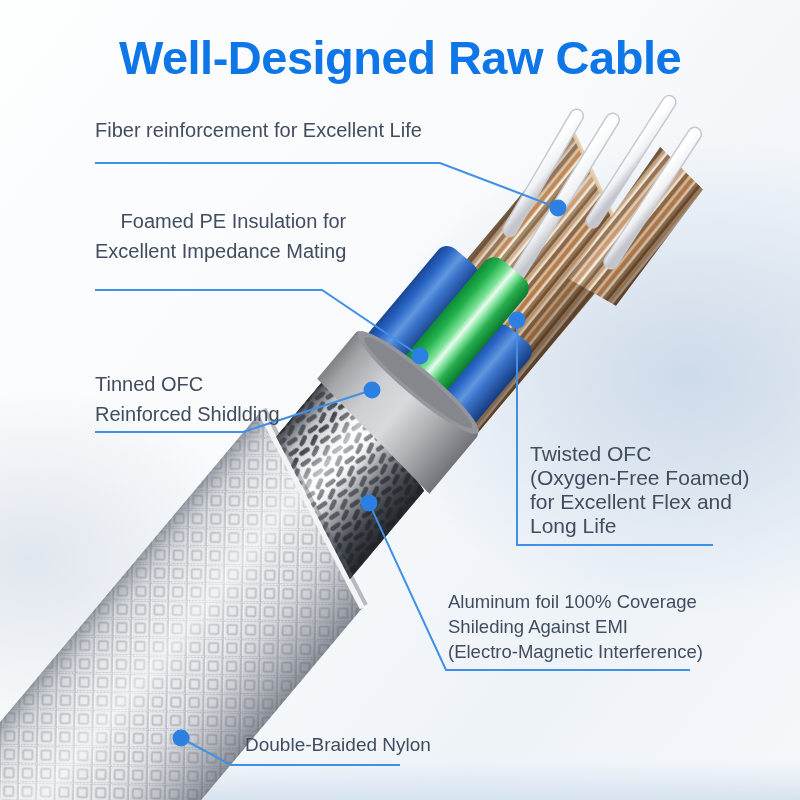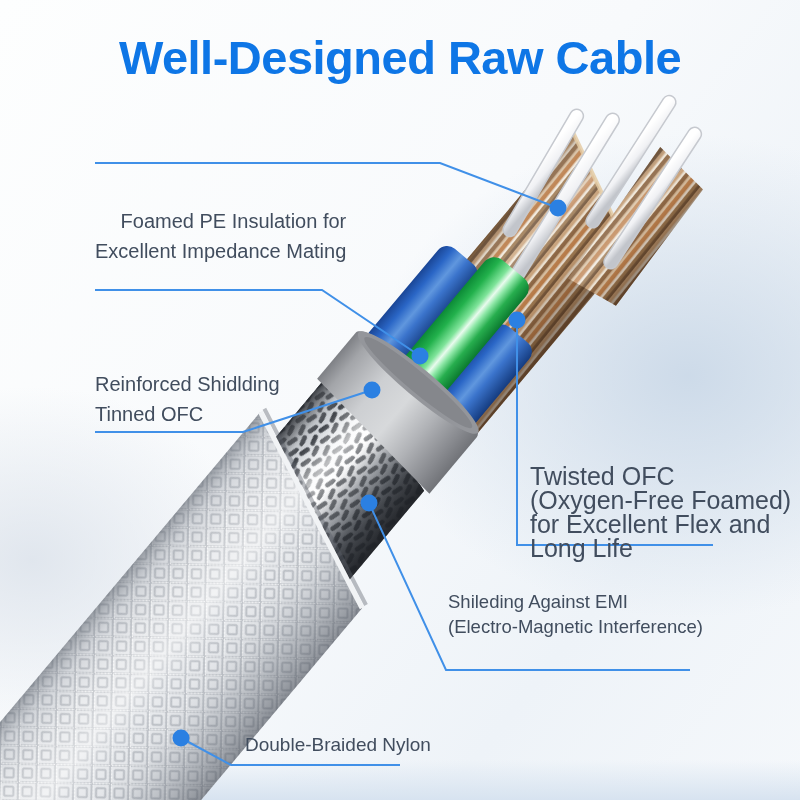--- a/index.html
+++ b/index.html
@@ -15,21 +15,21 @@
   .title{
     position:absolute;left:0;right:0;top:30px;text-align:center;
     font-size:47px;font-weight:bold;letter-spacing:-0.5px;color:#0e76e6;
   }
   .label{position:absolute;color:#414d5e;}
   .label span{display:block;}
   .lbl-left{font-size:20px;line-height:30px;}
   #lbl-fiber{left:95px;top:117px;font-size:20px;line-height:26px;}
   #lbl-foamed{left:95px;top:206px;text-align:right;}
   #lbl-tinned{left:95px;top:369px;}
-  #lbl-twisted{left:530px;top:464px;font-size:25px;line-height:24px;}
+  #lbl-twisted{left:530px;top:442px;font-size:21px;line-height:24px;}
   #lbl-aluminum{left:448px;top:589px;font-size:18.5px;line-height:25px;}
   #lbl-nylon{left:233px;top:733px;font-size:19px;line-height:24px;margin-left:12px;}
   svg{position:absolute;left:0;top:0;}
 </style>
 </head>
 <body>
 
 <div class="page">
 
   <svg width="800" height="800" viewBox="0 0 800 800">
@@ -200,39 +200,43 @@
       <circle cx="420" cy="356" r="8.5"></circle>
       <circle cx="372" cy="390" r="8.5"></circle>
       <circle cx="517" cy="320" r="8.5"></circle>
       <circle cx="369" cy="503" r="8.5"></circle>
       <circle cx="181" cy="738" r="8.5"></circle>
     </g>
   </svg>
 
   <div class="title">Well-Designed Raw Cable</div>
 
+  <div class="label" id="lbl-fiber">
+    <span>Fiber reinforcement for Excellent Life</span>
+  </div>
 
   <div class="label lbl-left" id="lbl-foamed">
     <span>Foamed PE Insulation for</span>
     <span>Excellent Impedance Mating</span>
   </div>
 
   <div class="label lbl-left" id="lbl-tinned">
+    <span>Tinned OFC</span>
     <span>Reinforced Shidlding</span>
-    <span>Tinned OFC</span>
   </div>
 
   <div class="label" id="lbl-twisted">
     <span>Twisted OFC</span>
     <span>(Oxygen-Free Foamed)</span>
     <span>for Excellent Flex and</span>
     <span>Long Life</span>
   </div>
 
   <div class="label" id="lbl-aluminum">
+    <span>Aluminum foil 100% Coverage</span>
     <span>Shileding Against EMI</span>
     <span>(Electro-Magnetic Interference)</span>
   </div>
 
   <div class="label" id="lbl-nylon">
     <span>Double-Braided Nylon</span>
   </div>
 
 </div>
 

